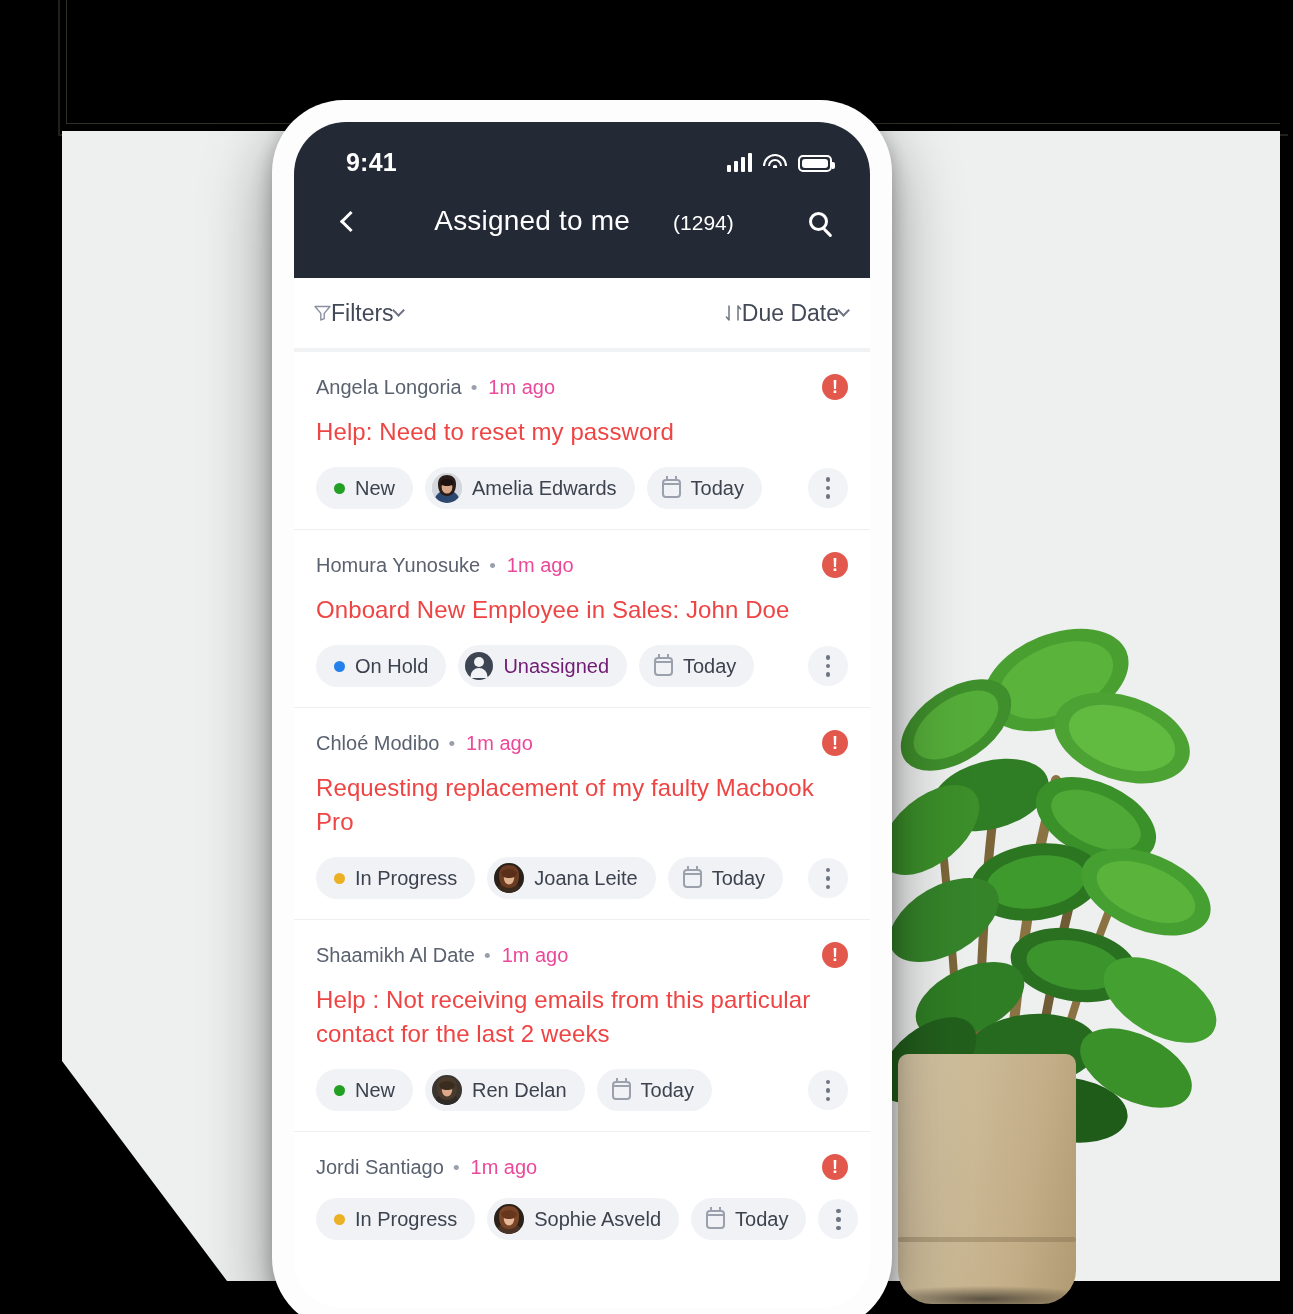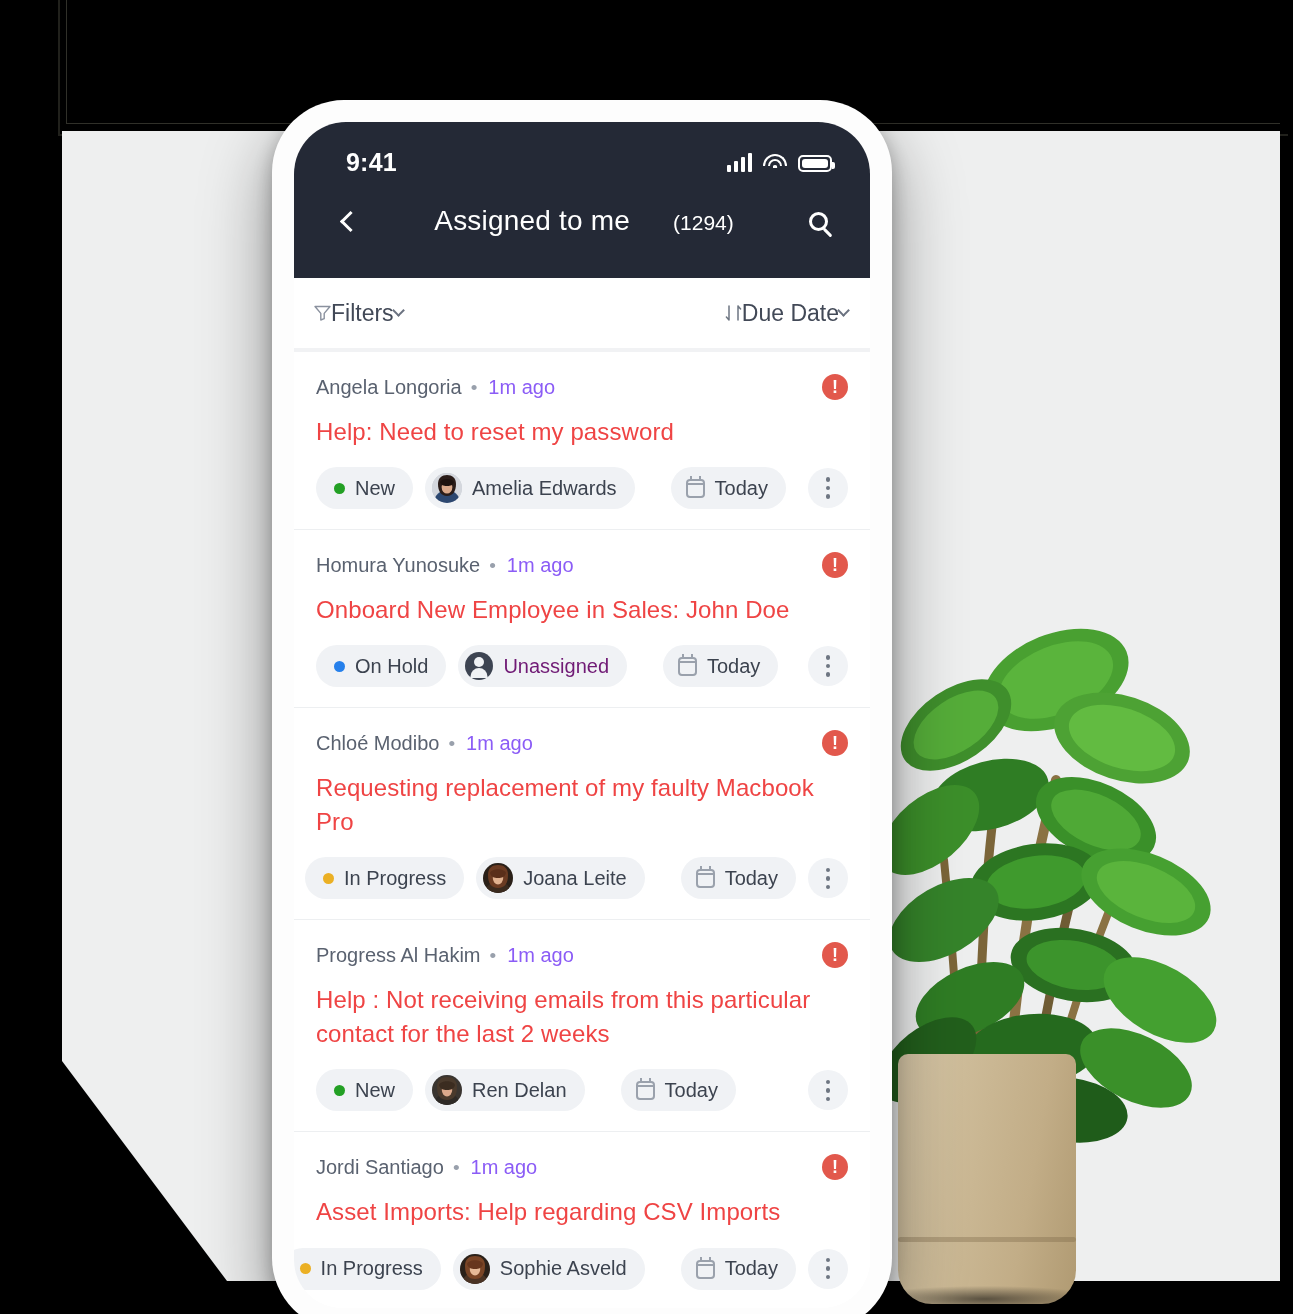--- a/index.html
+++ b/index.html
@@ -121,36 +121,36 @@
   .chev-d { width:9px;height:9px; border-right:2.4px solid #6b7280; border-bottom:2.4px solid #6b7280; transform:rotate(45deg); margin-bottom:5px;}
 
   .divider-top { height:4px; background:#F1F2F4; }
 
   
   .list { background:#fff; }
   .item { padding: 22px 22px 20px 22px; border-bottom: 1.5px solid #EDEFF1; position:relative; }
   .item-head { display:flex; align-items:center; justify-content:space-between; }
   .meta { font-size: 20px; color:#5A6270; display:flex; align-items:center; gap:9px; }
   .meta .dotsep { color:#99A0AC; font-size:19px; line-height:1; }
-  .meta .ago { color:#8b5cf6; margin-left:2px; }
+  .meta .ago { color:#ec4899; margin-left:2px; }
   .prio {
     width:26px;height:26px;border-radius:50%; background:#E2584C;
     display:flex;align-items:center;justify-content:center; flex:none;
   }
   .prio::after{ content:"!"; color:#fff; font-size:18px; font-weight:700; line-height:1; font-family:"Liberation Sans",sans-serif;}
   .title { font-size: 24px; color:#ef4444; margin: 15px 0 0 0; line-height: 1.42; letter-spacing:.1px; }
-  .chips { display:flex; align-items:center; gap: 12px; margin-top: 18px; justify-content: flex-end; }
+  .chips { display:flex; align-items:center; gap: 12px; margin-top: 18px; }
   .chip {
     display:flex; align-items:center; gap:10px;
     background:#F0F2F5; border-radius: 22px;
     height: 42px; padding: 0 18px;
     font-size: 20px; color:#3C434F; white-space:nowrap; cursor:pointer;
   }
   .chip.avatar-chip { padding-left: 7px; }
-  .chip.date-chip { padding-left: 15px; margin-left: 24px; }
+  .chip.date-chip { padding-left: 15px; }
   .sdot { width:11px;height:11px;border-radius:50%; flex:none; }
   .av { width:30px;height:30px;border-radius:50%; flex:none; overflow:hidden; position:relative; background:#C9CDD4;}
   .unass-ic{ width:28px;height:28px;border-radius:50%; background:#3D4452; flex:none; position:relative;}
   .unass-ic::before{content:"";position:absolute;left:50%;top:5px;transform:translateX(-50%);width:10px;height:10px;border-radius:50%;background:#F0F2F5;}
   .unass-ic::after{content:"";position:absolute;left:50%;bottom:2px;transform:translateX(-50%);width:17px;height:10px;border-radius:9px 9px 0 0;background:#F0F2F5;}
   .chip.muted { color:#701a75; }
   .cal { width:19px;height:19px; border:2px solid #9AA1AC; border-radius:4px; position:relative; flex:none; margin-top:1px;}
   .cal::before{content:"";position:absolute;left:-2px;right:-2px;top:2px;height:2px;background:#9AA1AC;}
   .cal::after{content:"";position:absolute;left:2px;top:-5px;width:2px;height:4px;background:#9AA1AC;box-shadow:9px 0 0 #9AA1AC;}
   .kebab {
@@ -373,21 +373,21 @@
                 <i></i>
                 <i></i>
                 <i></i>
               </div>
           </div>
         </div>
 
         <div class="item">
           <div class="item-head">
             <div class="meta">
-              <span>Progress Al Hakim</span>
+              <span>Shaamikh Al Date</span>
               <span class="dotsep">•</span>
               <span class="ago">1m ago</span>
             </div>
             <span class="prio"></span>
           </div>
           <div class="title">Help : Not receiving emails from this particular contact for the last 2 weeks</div>
           <div class="chips">
             <div class="chip">
               <span class="sdot" style="background:#23A024"></span>
               <span>New</span>
@@ -418,21 +418,20 @@
 
         <div class="item">
           <div class="item-head">
             <div class="meta">
               <span>Jordi Santiago</span>
               <span class="dotsep">•</span>
               <span class="ago">1m ago</span>
             </div>
             <span class="prio"></span>
           </div>
-          <div class="title">Asset Imports: Help regarding CSV Imports</div>
           <div class="chips">
             <div class="chip">
               <span class="sdot" style="background:#EBB024"></span>
               <span>In Progress</span>
             </div>
             <div class="chip avatar-chip">
               <span class="av">
                 <svg viewBox="0 0 30 30" width="30" height="30">
                     <rect width="30" height="30" fill="#2B2119"></rect>
                     <circle cx="15" cy="31" r="13" fill="#4A3324"></circle>

